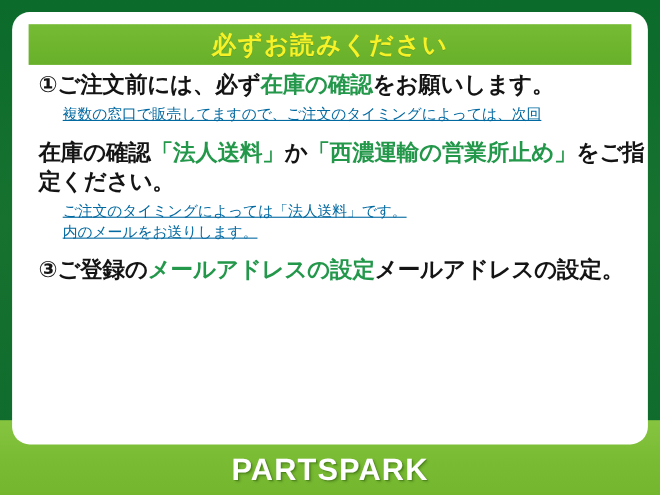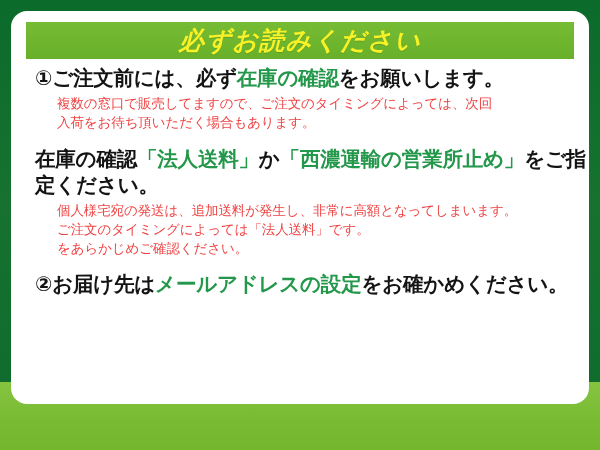--- a/index.html
+++ b/index.html
@@ -54,27 +54,26 @@
     top: 11px;
     width: 548px;
     height: 37px;
     background: linear-gradient(180deg, #76bb34 0%, #6fb62e 50%, #68b02a 100%);
     display: flex;
     align-items: center;
     justify-content: center;
   }
   #header-title {
     color: #f7f227;
-    font-size: 25px;
+    font-size: 22px;
     font-weight: bold;
     letter-spacing: 1.5px;
     line-height: 1;
     text-shadow: 0 1px 0 rgba(0,0,0,0.12);
     white-space: nowrap;
-    font-style: italic;
   }
 
   
   #body {
     position: absolute;
     left: 0;
     top: 52px;
     width: 578px;
     margin-left: 14px;
   }
@@ -91,25 +90,26 @@
     white-space: nowrap;
   }
   .item-heading.wrap {
     white-space: normal;
   }
   .hl {
     color: #23974a;
   }
   .item-sub {
     font-size: 13.5px;
-    color: #ef4444;
+    color: #0369a1;
     line-height: 1.42;
     margin-top: 3px;
     padding-left: 22px;
     letter-spacing: -0.1px;
+    text-decoration: underline;
   }
   .item-sub div {
     white-space: nowrap;
   }
 
   #item-1 { margin-top: 2px; }
   #item-2 { margin-top: 13px; }
   #item-3 { margin-top: 13px; }
 
   
@@ -144,34 +144,35 @@
     <div id="header-bar">
       <span id="header-title">必ずお読みください</span>
     </div>
 
     <div id="body">
 
       <div class="item" id="item-1">
         <div class="item-heading"><span>①ご注文前には、必ず</span><span class="hl">在庫の確認</span><span>をお願いします。</span></div>
         <div class="item-sub">
             <div>複数の窓口で販売してますので、ご注文のタイミングによっては、次回</div>
-            <div>入荷をお待ち頂いただく場合もあります。</div>
           </div>
       </div>
 
       <div class="item" id="item-2">
         <div class="item-heading wrap"><span>在庫の確認</span><span class="hl">「法人送料」</span><span>か</span><span class="hl">「西濃運輸の営業所止め」</span><span>をご指定ください。</span></div>
         <div class="item-sub">
-            <div>個人様宅宛の発送は、追加送料が発生し、非常に高額となってしまいます。</div>
             <div>ご注文のタイミングによっては「法人送料」です。</div>
-            <div>をあらかじめご確認ください。</div>
+            <div>内のメールをお送りします。</div>
           </div>
       </div>
 
       <div class="item" id="item-3">
-        <div class="item-heading"><span>②お届け先は</span><span class="hl">メールアドレスの設定</span><span>をお確かめください。</span></div>
+        <div class="item-heading"><span>③ご登録の</span><span class="hl">メールアドレスの設定</span><span>メールアドレスの設定。</span></div>
       </div>
 
     </div>
   </div>
 
+  <div id="footer-logo-wrap">
+    <span id="footer-logo">PARTSPARK</span>
+  </div>
 
 </div>
 
 </body></html>

